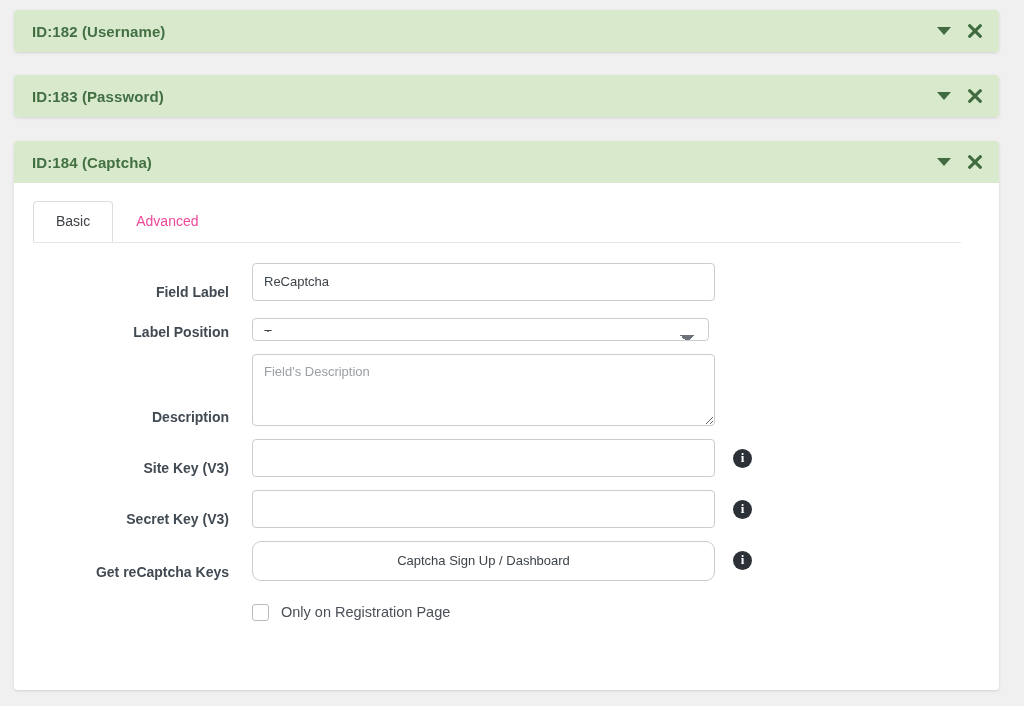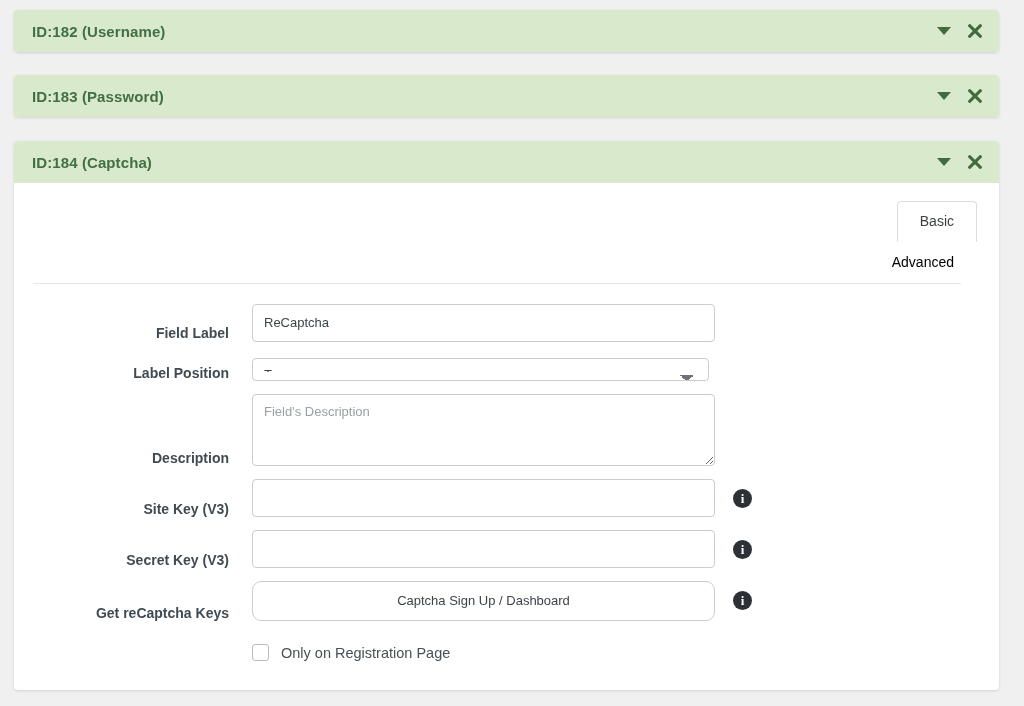--- a/index.html
+++ b/index.html
@@ -60,29 +60,29 @@
   }
   .close-icon::before { transform: translate(-50%,-50%) rotate(45deg); }
   .close-icon::after  { transform: translate(-50%,-50%) rotate(-45deg); }
 
   #panel-username { top: 10px; height: 42px; }
   #panel-password { top: 75px; height: 42px; }
   #panel-captcha  { top: 141px; height: 549px; }
 
   
   .tabs-wrap { padding: 18px 22px 0 19px; }
-  .tabs { display: flex; align-items: flex-end; gap: 0; position: relative; flex-direction: column; }
+  .tabs { display: flex; align-items: flex-end; gap: 0; position: relative; }
   .tab {
     font-size: 14px;
     padding: 11px 22px 11px;
     cursor: pointer;
     border: 1px solid transparent;
     border-radius: 4px 4px 0 0;
     background: transparent;
-    color: #000000;
+    color: #ec4899;
     line-height: 1.2;
   }
   .tab.active {
     color: #3d4145;
     background: #ffffff;
     border-color: #dddddd;
     border-bottom-color: #ffffff;
     position: relative;
     z-index: 2;
   }

